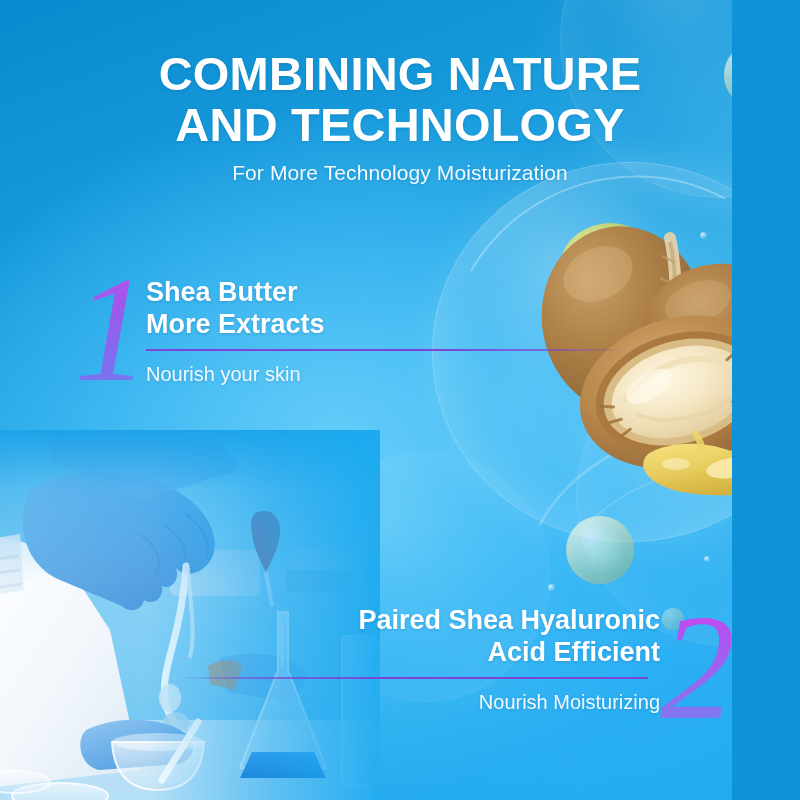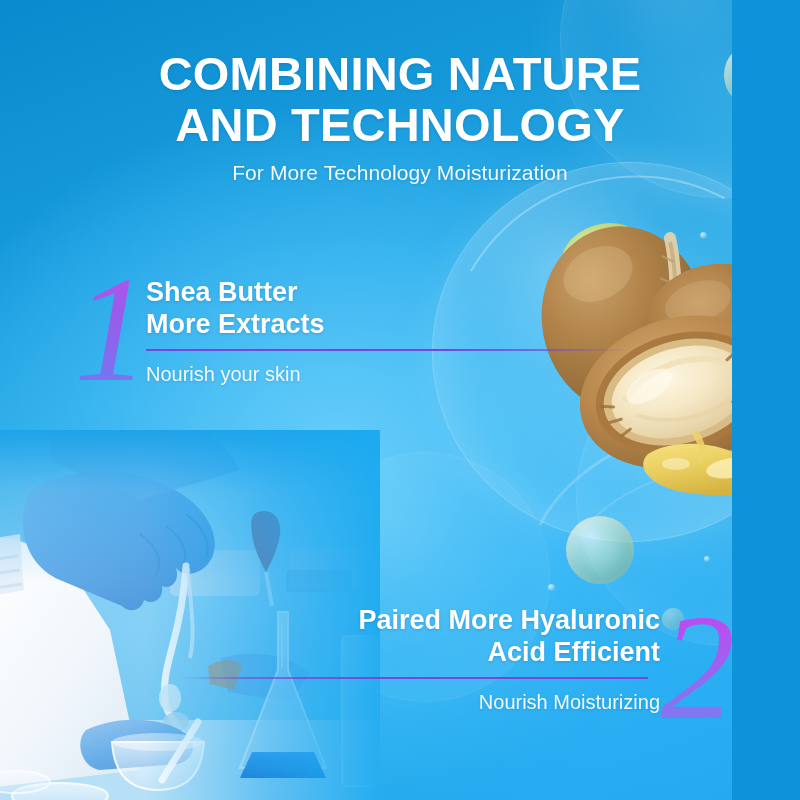--- a/index.html
+++ b/index.html
@@ -325,19 +325,19 @@
   <div class="num num-1">1</div>
   <div class="feature f1">
     <div class="f-title">Shea Butter</div>
     <div class="f-title">More Extracts</div>
     <div class="f-rule"></div>
     <div class="f-sub">Nourish your skin</div>
   </div>
 
   <div class="num num-2">2</div>
   <div class="feature f2">
-    <div class="f-title">Paired More Hyaluronic</div>
+    <div class="f-title">Paired Shea Hyaluronic</div>
     <div class="f-title">Acid Efficient</div>
     <div class="f-rule"></div>
     <div class="f-sub">Nourish Moisturizing</div>
   </div>
 
 </div>
 
 </body></html>

